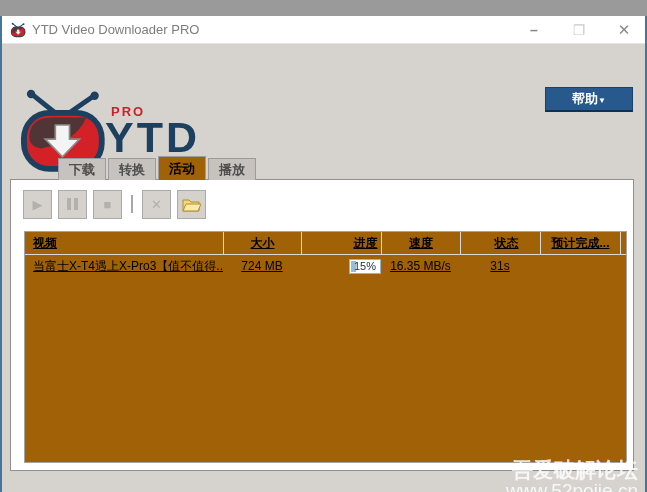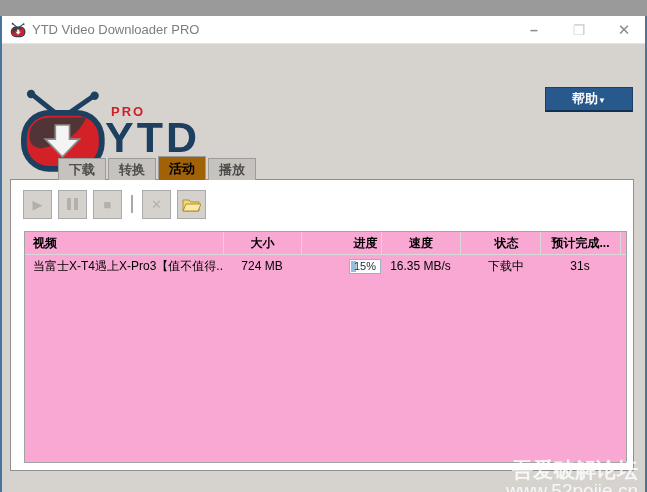--- a/index.html
+++ b/index.html
@@ -76,21 +76,21 @@
   }
   .tool-btn .glyph { color:#b3b0ab; font-size:13px; line-height:1; }
   .tool-btn .pause-bars { display:flex; gap:3px; }
   .tool-btn .pause-bars i { display:block; width:4px; height:12px; background:#b3b0ab; }
   .tool-sep { width:2px; height:18px; background:#a8a8a8; margin:0 9px 0 3px; }
   .tool-btn svg { display:block; }
 
   
   .table {
     position:absolute; left:13px; top:51px; width:603px; height:232px;
-    background:#f9a8d4; border:1px solid #a3a3a3; font-size:12px;
+    background:#a16207; border:1px solid #a3a3a3; font-size:12px;text-decoration:underline;
   }
   .thead { display:flex; height:23px; border-bottom:1px solid #d9d9d9; }
   .th {
     display:flex; align-items:center; justify-content:center;
     font-weight:bold; color:#000; cursor:pointer; white-space:nowrap; overflow:hidden;
   }
   .th.first { justify-content:flex-start; padding-left:8px; }
   .th + .th { border-left:1px solid #d9d9d9; }
   .th.filler { cursor:default; }
   .trow { display:flex; height:22px; align-items:center; cursor:pointer; }
@@ -216,21 +216,20 @@
       <div class="trow">
         <div class="td first c0">当富士X-T4遇上X-Pro3【值不值得...</div>
         <div class="td c1">724 MB</div>
         <div class="td c2">
           <div class="progress">
             <div class="fill" style="width: 15%;"></div>
             <div class="pct">15%</div>
           </div>
         </div>
         <div class="td c3">16.35 MB/s</div>
-        <div class="td c4">下载中</div>
         <div class="td c5">31s</div>
         <div class="td c6"></div>
       </div>
     </div>
   </div>
 
   <div class="watermark">
     <div class="wm1">吾爱破解论坛</div>
     <div class="wm2">www.52pojie.cn</div>
   </div>

